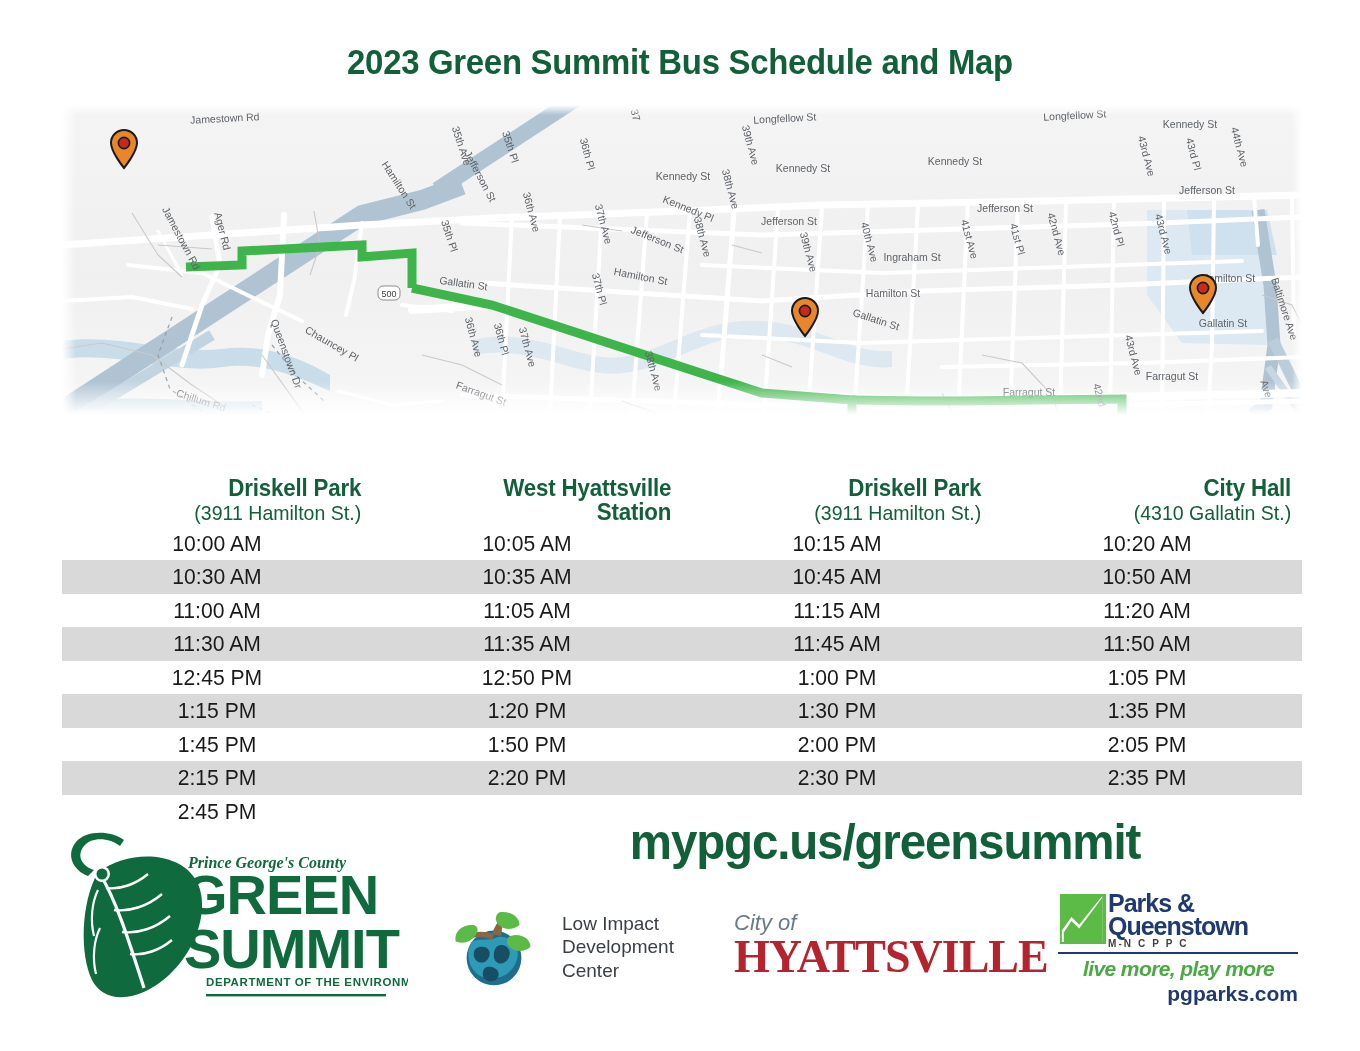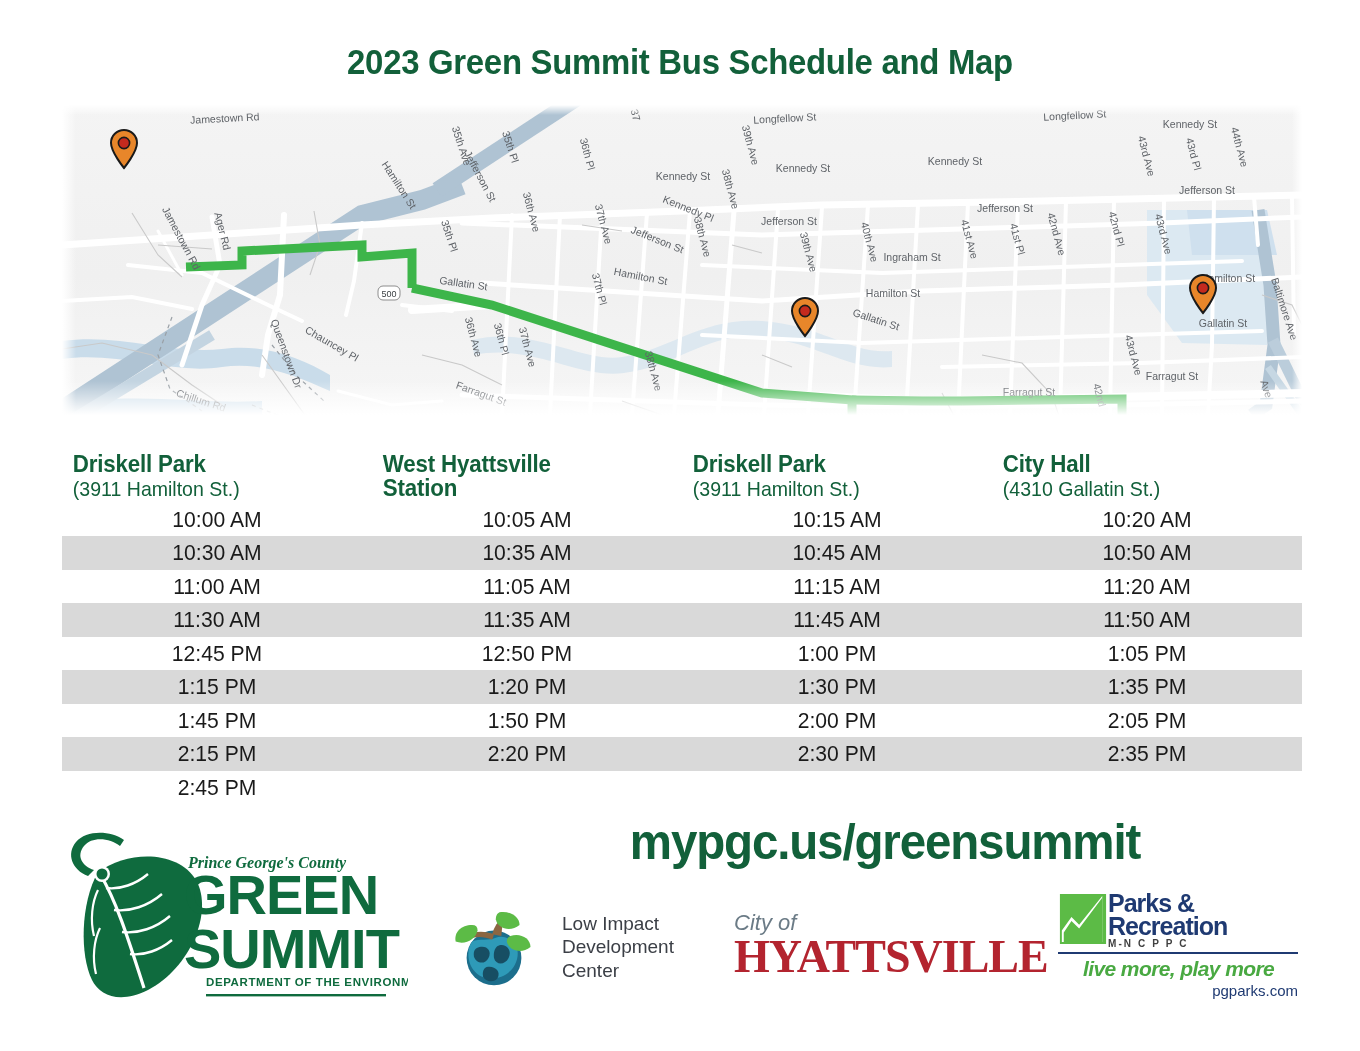--- a/index.html
+++ b/index.html
@@ -60,23 +60,24 @@
     position:absolute;
     left:62px; top:452px;
     width:1240px;
   }
   .sched-head{
     display:flex;
     padding-bottom:2px;
   }
   .sched-head .col{
     flex:1 1 0;
-    text-align:left;
+    text-align:right;
     color:#12603A;
     line-height:1.02;
+    margin-top:24px;
   }
   .col-title{
     font-size:24px;
     font-weight:bold;
     transform:scaleX(0.93);
     letter-spacing:-0.2px;
     white-space:pre-line;
   }
   .col-sub{
     font-size:21px;
@@ -120,21 +121,21 @@
   .hv-text{ line-height:1; }
   .hv-city{ font-size:22px; color:#6b7b86; font-style:italic; font-family:"Liberation Sans", sans-serif; }
   .hv-name{ font-size:46px; font-weight:bold; color:#B3242F; letter-spacing:-1px; font-family:Liberation Serif, serif; }
   .pr-logo{ position:absolute; left:1058px; top:892px; width:240px; height:110px; }
   .pr-top{ display:flex; align-items:flex-start; }
   .pr-words{ line-height:0.92; }
   .pr-w1, .pr-w2{ font-size:25px; font-weight:bold; color:#1F3A72; letter-spacing:-1px; font-family:"Liberation Sans", sans-serif; }
   .pr-w3{ font-size:10px; font-weight:bold; color:#404040; letter-spacing:2.1px; font-family:"Liberation Sans", sans-serif; margin-top:1px;}
   .pr-rule{ height:2px; background:#1F3A72; margin:4px 0 3px 0; }
   .pr-tag{ font-size:21px; font-style:italic; font-weight:bold; color:#49A942; letter-spacing:-0.6px; font-family:"Liberation Sans", sans-serif;margin-left:25px; }
-  .pr-site{ font-size:15px; font-weight:normal; color:#1F3A72; text-align:right; font-family:"Liberation Sans", sans-serif; margin-top:1px;}
+  .pr-site{ font-size:21px; font-weight:bold; color:#1F3A72; text-align:right; font-family:"Liberation Sans", sans-serif; margin-top:1px;}
 </style>
 </head>
 <body>
 
 <h1 class="page-title">2023 Green Summit Bus Schedule and Map</h1>
 
 <div class="map-wrap">
   <svg class="map-canvas" viewBox="0 0 1240 310" preserveAspectRatio="none">
     <defs>
       <linearGradient id="landg" x1="0" y1="0" x2="0" y2="1">
@@ -505,20 +506,20 @@
 
 <div class="pr-logo">
   <div class="pr-top">
     <svg viewBox="0 0 52 56" width="50" height="54">
       <path d="M2 2 L50 2 L50 54 L2 54 Z" fill="#5CBB46"></path>
       <path d="M46 4 L22 34 L14 26 L4 40 L4 52 L46 52 Z" fill="#ffffff"></path>
       <path d="M46 6 L46 52 L6 52 L6 42 L14 30 L22 38 Z" fill="#5CBB46"></path>
     </svg>
     <div class="pr-words">
       <div class="pr-w1">Parks &amp;</div>
-      <div class="pr-w2">Recreation</div>
+      <div class="pr-w2">Queenstown</div>
       <div class="pr-w3">M-N C P P C</div>
     </div>
   </div>
   <div class="pr-rule"></div>
   <div class="pr-tag">live more, play more</div>
   <div class="pr-site">pgparks.com</div>
 </div>
 
 </body></html>

